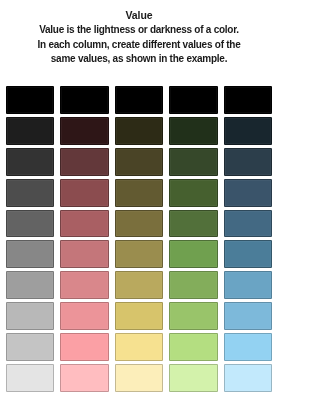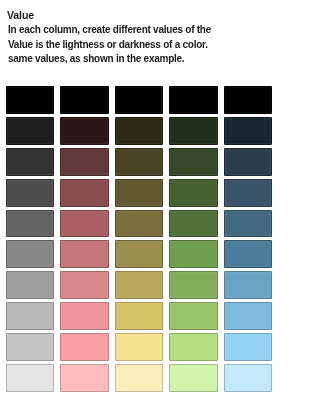--- a/index.html
+++ b/index.html
@@ -16,20 +16,21 @@
   }
   .sheet {
     width: 278px;
     height: 399px;
     position: relative;
     background: #ffffff;
     box-sizing: border-box;
   }
   .header {
     padding: 9px 7px 0 7px;
+    text-align: center;
   }
   .title {
     font-size: 10.5px;
     font-weight: bold;
     color: #1a1a1a;
     letter-spacing: -0.1px;
     line-height: 13px;
     margin: 0 0 1px 0;
   }
   .instructions {
@@ -71,22 +72,22 @@
   }
 </style>
 </head>
 <body>
 
 <div class="sheet">
 
   <div class="header">
     <div class="title">Value</div>
     <div class="instructions">
+      <span class="line">Value is the lightness or darkness of a color.</span>
       <span class="line">In each column, create different values of the</span>
-      <span class="line">Value is the lightness or darkness of a color.</span>
       <span class="line">same values, as shown in the example.</span>
     </div>
   </div>
 
   <div class="grid" id="color-grid">
       <div class="swatch" style="background-color: rgb(0, 0, 0);"></div>
       <div class="swatch" style="background-color: rgb(0, 0, 0);"></div>
       <div class="swatch" style="background-color: rgb(0, 0, 0);"></div>
       <div class="swatch" style="background-color: rgb(0, 0, 0);"></div>
       <div class="swatch" style="background-color: rgb(0, 0, 0);"></div>

